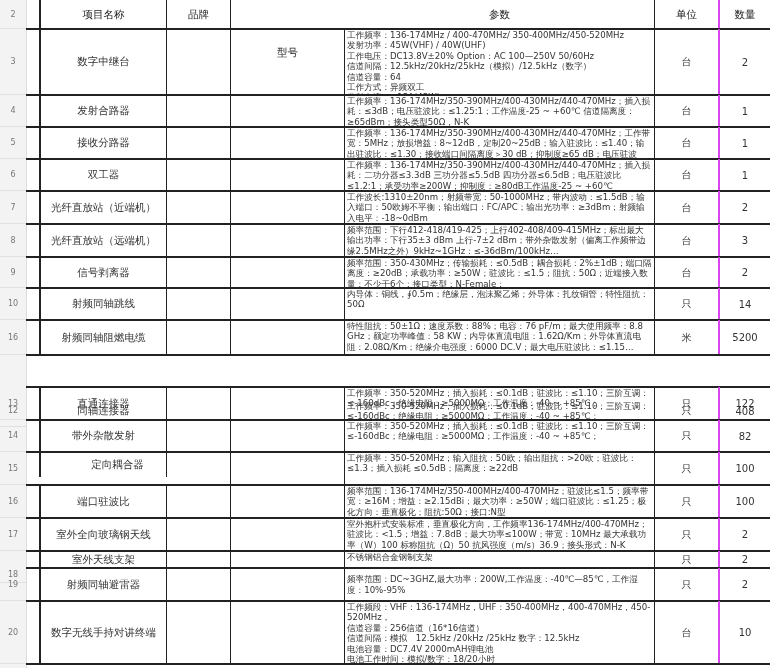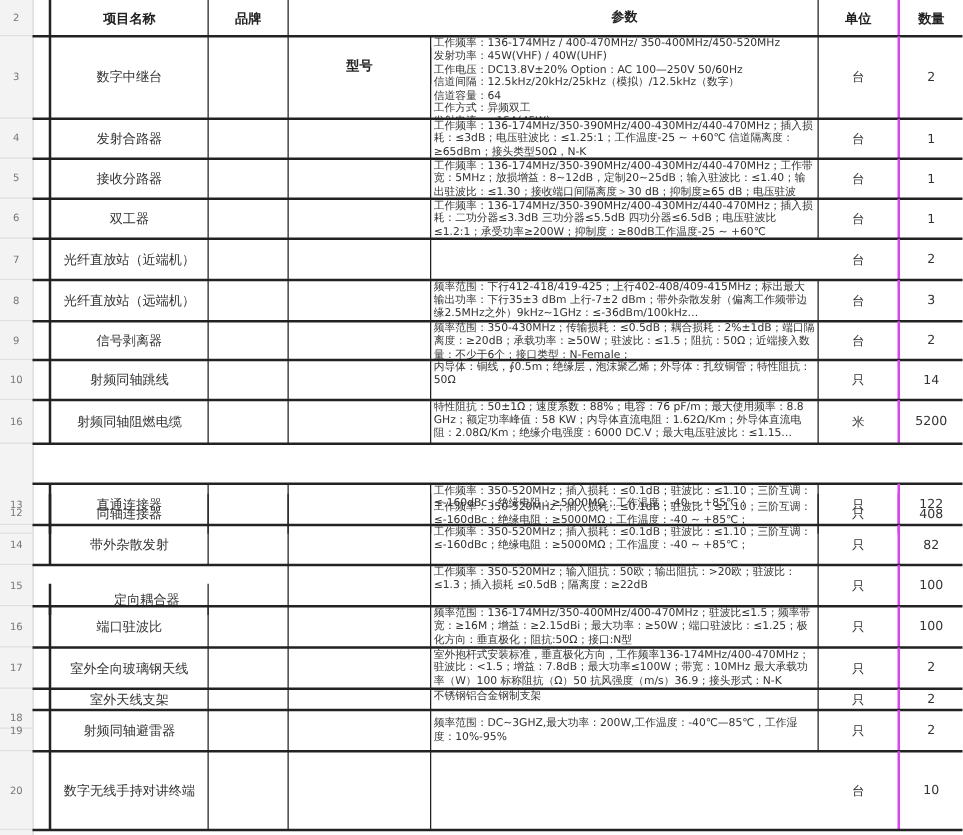--- a/index.html
+++ b/index.html
@@ -11,21 +11,21 @@
   .rn { position:absolute; left:0; width:26px; text-align:center; font-size:8px; color:#777; border-bottom:1px solid #e0e0e0; box-sizing:border-box; display:flex; align-items:center; justify-content:center; }
   .cell { position:absolute; box-sizing:border-box; overflow:hidden; display:flex; align-items:center; }
   .c-name { left:39px; width:128px; justify-content:center; font-size:10.5px; color:#333; border-left:2px solid #222; border-right:1px solid #222; }
   .c-brand { left:167px; width:64px; border-right:1px solid #222; }
   .c-model { left:231px; width:114px; border-right:1px solid #222; }
   .c-param { left:345px; width:310px; font-size:8.6px; line-height:10.4px; color:#333; padding:1px 2px; align-items:flex-start; border-right:1px solid #222; white-space:pre-wrap; }
   .c-param.center { align-items:center; }
   .c-unit { left:655px; width:65px; justify-content:center; font-size:10px; border-right:2px solid #d946ef; }
   .c-qty { left:720px; width:50px; justify-content:center; font-size:10px; }
   .hline { position:absolute; left:26px; width:744px; height:0; border-top:2px solid #222; }
-  .header .cell { font-weight:bold; font-size:10.5px; justify-content:center; color:#222; }
+  .header .cell { font-weight:normal; font-size:10.5px; justify-content:center; color:#222; }
 </style>
 </head>
 <body>
 
 <div class="sheet">
   <div class="rownum-col"></div>
   <div id="table">
       <div class="row header" style="top: 0px; height: 29px;">
         <div class="rn" style="top: 0px; height: 29px;">2</div>
         <div class="cell c-name" style="top: 0px; height: 29px;">项目名称</div>
@@ -80,20 +80,21 @@
         <div class="cell c-param" style="top: 0px; height: 32px;">工作频率：136-174MHz/350-390MHz/400-430MHz/440-470MHz；插入损耗：二功分器≤3.3dB 三功分器≤5.5dB 四功分器≤6.5dB；电压驻波比≤1.2:1；承受功率≥200W；抑制度：≥80dB工作温度-25 ~ +60℃</div>
         <div class="cell c-unit" style="top: 0px; height: 32px;">台</div>
         <div class="cell c-qty" style="top: 0px; height: 32px;">1</div>
       </div>
       <div class="hline" style="top: 190px;"></div>
       <div class="row" style="top: 191px; height: 33px;">
         <div class="rn" style="top: 0px; height: 33px;">7</div>
         <div class="cell c-name" style="top: 0px; height: 33px;">光纤直放站（近端机）</div>
         <div class="cell c-brand" style="top: 0px; height: 33px;"></div>
         <div class="cell c-model" style="top: 0px; height: 33px;"></div>
+        <div class="cell c-param" style="top: 0px; height: 33px;">工作波长:1310±20nm；射频带宽：50-1000MHz；带内波动：≤1.5dB；输入端口：50欧姆不平衡；输出端口：FC/APC；输出光功率：≥3dBm；射频输入电平：-18~0dBm</div>
         <div class="cell c-unit" style="top: 0px; height: 33px;">台</div>
         <div class="cell c-qty" style="top: 0px; height: 33px;">2</div>
       </div>
       <div class="hline" style="top: 223px;"></div>
       <div class="row" style="top: 224px; height: 33px;">
         <div class="rn" style="top: 0px; height: 33px;">8</div>
         <div class="cell c-name" style="top: 0px; height: 33px;">光纤直放站（远端机）</div>
         <div class="cell c-brand" style="top: 0px; height: 33px;"></div>
         <div class="cell c-model" style="top: 0px; height: 33px;"></div>
         <div class="cell c-param" style="top: 0px; height: 33px;">频率范围：下行412-418/419-425；上行402-408/409-415MHz；标出最大输出功率：下行35±3 dBm 上行-7±2 dBm；带外杂散发射（偏离工作频带边缘2.5MHz之外）9kHz~1GHz：≤-36dBm/100kHz…</div>
@@ -156,21 +157,21 @@
         <div class="cell c-name" style="top: 0px; height: 32px;">带外杂散发射</div>
         <div class="cell c-brand" style="top: 0px; height: 32px;"></div>
         <div class="cell c-model" style="top: 0px; height: 32px;"></div>
         <div class="cell c-param" style="top: 0px; height: 32px;">工作频率：350-520MHz；插入损耗：≤0.1dB；驻波比：≤1.10；三阶互调：≤-160dBc；绝缘电阻：≥5000MΩ；工作温度：-40 ~ +85℃；</div>
         <div class="cell c-unit" style="top: 0px; height: 32px;">只</div>
         <div class="cell c-qty" style="top: 0px; height: 32px;">82</div>
       </div>
       <div class="hline" style="top: 451px;"></div>
       <div class="row" style="top: 452px; height: 33px;">
         <div class="rn" style="top: 0px; height: 33px;">15</div>
-        <div class="cell c-name" style="top: 15px; height: 25px; padding-left: 28px;">定向耦合器</div>
+        <div class="cell c-name" style="top: 0px; height: 25px; padding-left: 28px;">定向耦合器</div>
         <div class="cell c-brand" style="top: 0px; height: 33px;"></div>
         <div class="cell c-model" style="top: 0px; height: 33px;"></div>
         <div class="cell c-param" style="top: 0px; height: 33px;">工作频率：350-520MHz；输入阻抗：50欧；输出阻抗：&gt;20欧；驻波比：≤1.3；插入损耗 ≤0.5dB；隔离度：≥22dB</div>
         <div class="cell c-unit" style="top: 0px; height: 33px;">只</div>
         <div class="cell c-qty" style="top: 0px; height: 33px;">100</div>
       </div>
       <div class="hline" style="top: 484px;"></div>
       <div class="row" style="top: 485px; height: 33px;">
         <div class="rn" style="top: 0px; height: 33px;">16</div>
         <div class="cell c-name" style="top: 0px; height: 33px;">端口驻波比</div>
@@ -209,18 +210,23 @@
         <div class="cell c-param center" style="top: 0px; height: 33px;">频率范围：DC~3GHZ,最大功率：200W,工作温度：-40℃—85℃，工作湿度：10%-95%</div>
         <div class="cell c-unit" style="top: 0px; height: 33px;">只</div>
         <div class="cell c-qty" style="top: 0px; height: 33px;">2</div>
       </div>
       <div class="hline" style="top: 600px;"></div>
       <div class="row" style="top: 601px; height: 63px;">
         <div class="rn" style="top: 0px; height: 63px;">20</div>
         <div class="cell c-name" style="top: 0px; height: 63px;">数字无线手持对讲终端</div>
         <div class="cell c-brand" style="top: 0px; height: 63px;"></div>
         <div class="cell c-model" style="top: 0px; height: 63px;"></div>
+        <div class="cell c-param" style="top: 0px; height: 63px;">工作频段：VHF：136-174MHz，UHF：350-400MHz，400-470MHz，450-520MHz，
+信道容量：256信道（16*16信道）
+信道间隔：模拟　12.5kHz /20kHz /25kHz 数字：12.5kHz
+电池容量：DC7.4V 2000mAH锂电池
+电池工作时间：模拟/数字：18/20小时</div>
         <div class="cell c-unit" style="top: 0px; height: 63px;">台</div>
         <div class="cell c-qty" style="top: 0px; height: 63px;">10</div>
       </div>
       <div class="hline" style="top: 663px;"></div>
     </div>
 </div>
 
 </body></html>

